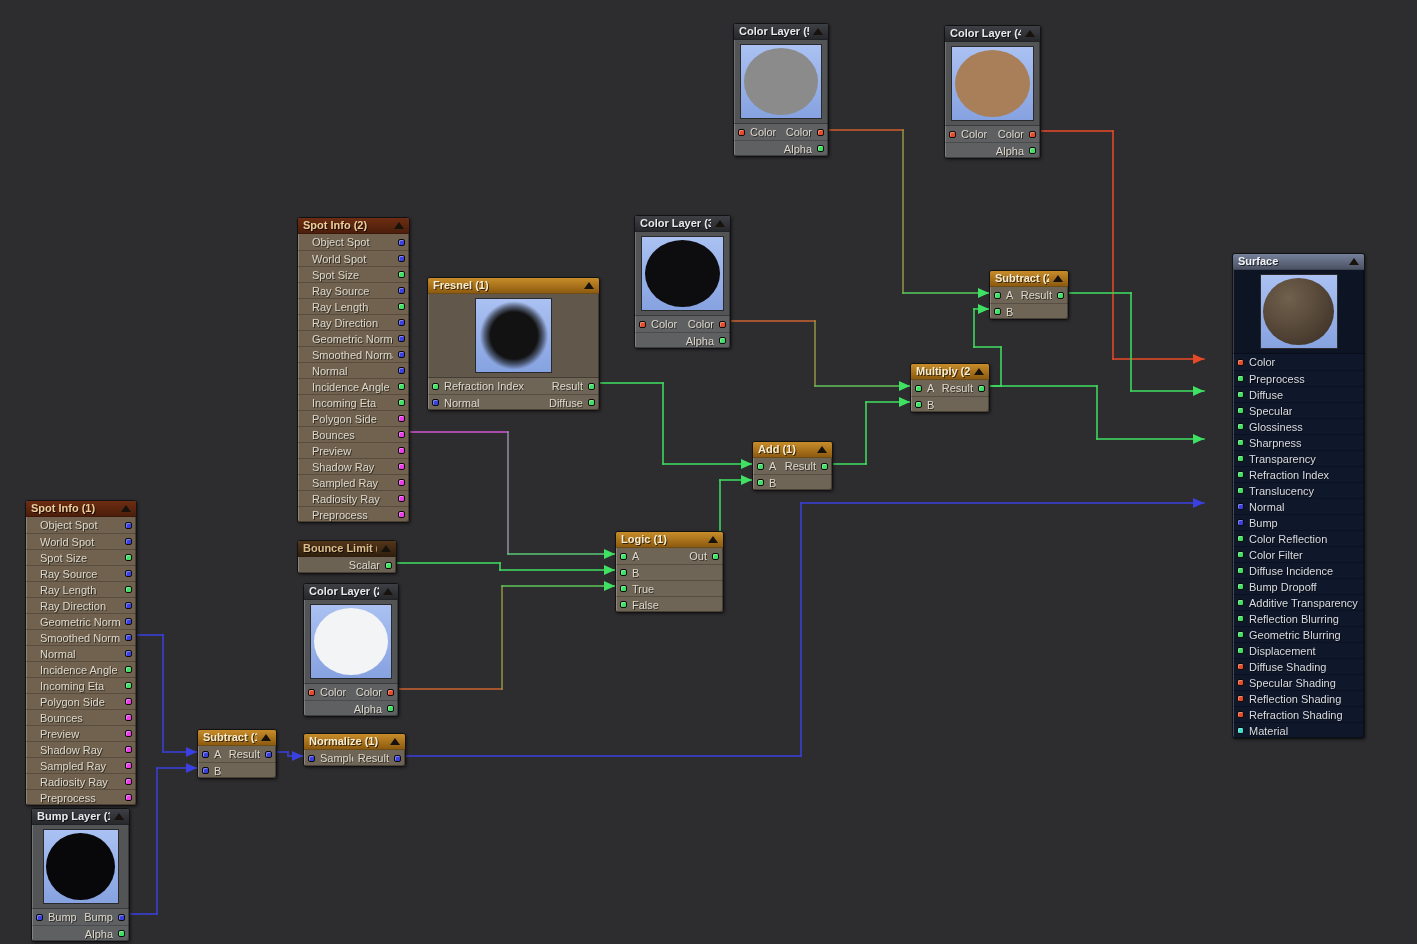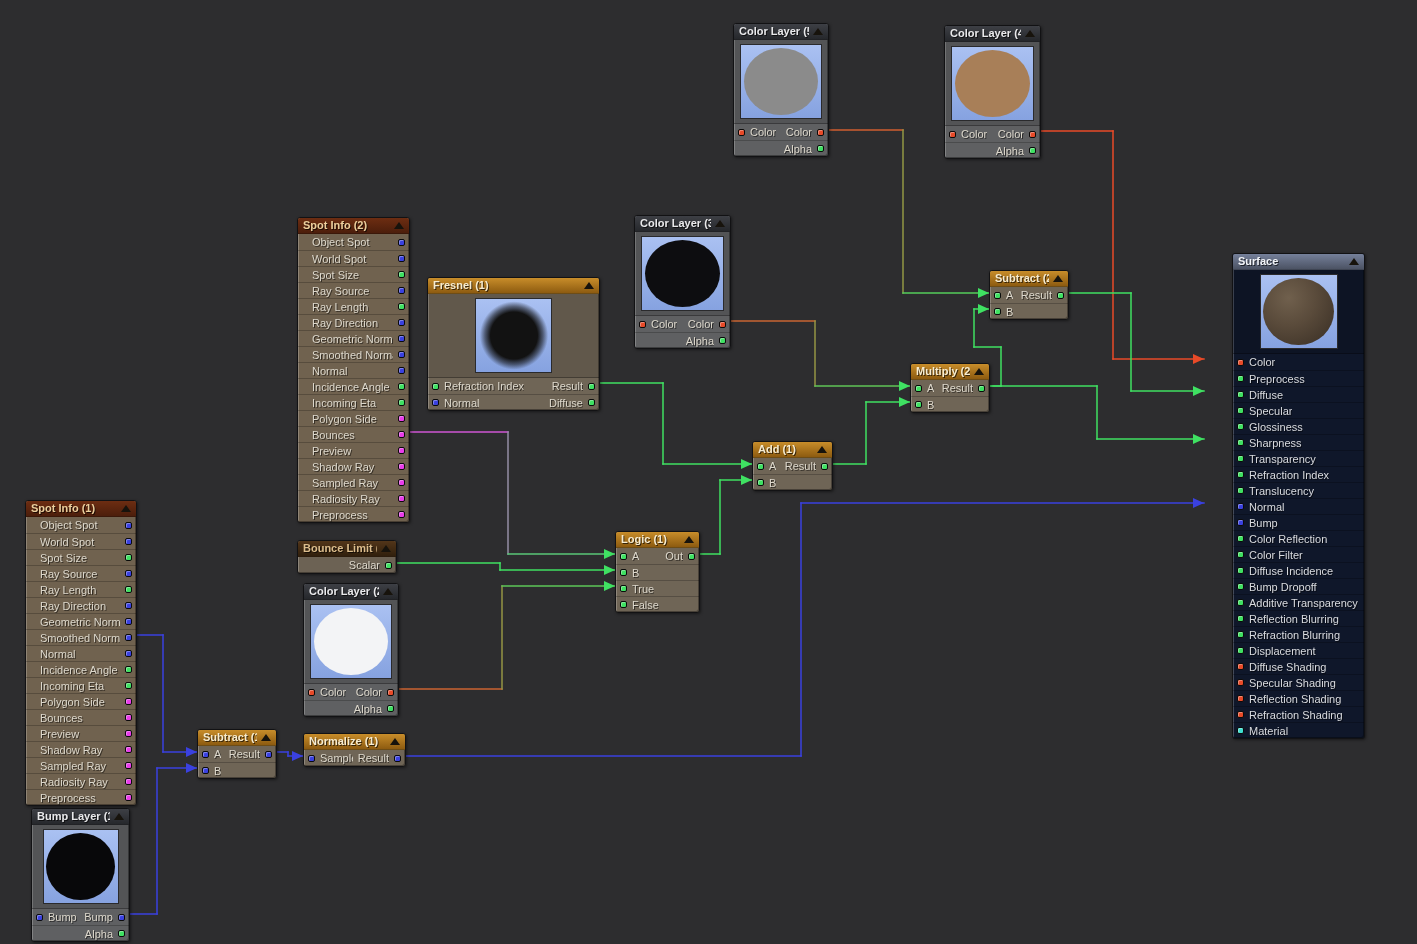--- a/index.html
+++ b/index.html
@@ -426,21 +426,21 @@
           </span>
         </div>
         <div class="row">
           <span class="outgrp">
             <span class="lbl">Alpha</span>
             <span class="port" style="background: rgb(63, 225, 98); box-shadow: rgba(255, 255, 255, 0.35) 1px 1px 0px inset;"></span>
           </span>
         </div>
       </div>
     </div>
-    <div class="node orange" style="left: 615px; top: 531px; width: 85px;">
+    <div class="node orange" style="left: 615px; top: 531px; width: 109px;">
       <div class="titlebar">
         <span class="title-text">Logic (1)</span>
         <span class="tri"></span>
       </div>
       <div class="rows">
         <div class="row">
           <span class="port" style="background: rgb(63, 225, 98); box-shadow: rgba(255, 255, 255, 0.35) 1px 1px 0px inset;"></span>
           <span class="lbl">A</span>
           <span class="outgrp">
             <span class="lbl">Out</span>
@@ -705,21 +705,21 @@
         <div class="row">
           <span class="port" style="background: rgb(63, 225, 98); box-shadow: rgba(255, 255, 255, 0.35) 1px 1px 0px inset;"></span>
           <span class="lbl">Additive Transparency</span>
         </div>
         <div class="row">
           <span class="port" style="background: rgb(63, 225, 98); box-shadow: rgba(255, 255, 255, 0.35) 1px 1px 0px inset;"></span>
           <span class="lbl">Reflection Blurring</span>
         </div>
         <div class="row">
           <span class="port" style="background: rgb(63, 225, 98); box-shadow: rgba(255, 255, 255, 0.35) 1px 1px 0px inset;"></span>
-          <span class="lbl">Refraction Blurring</span>
+          <span class="lbl">Geometric Blurring</span>
         </div>
         <div class="row">
           <span class="port" style="background: rgb(63, 225, 98); box-shadow: rgba(255, 255, 255, 0.35) 1px 1px 0px inset;"></span>
           <span class="lbl">Displacement</span>
         </div>
         <div class="row">
           <span class="port" style="background: rgb(232, 74, 40); box-shadow: rgba(255, 255, 255, 0.35) 1px 1px 0px inset;"></span>
           <span class="lbl">Diffuse Shading</span>
         </div>
         <div class="row">

